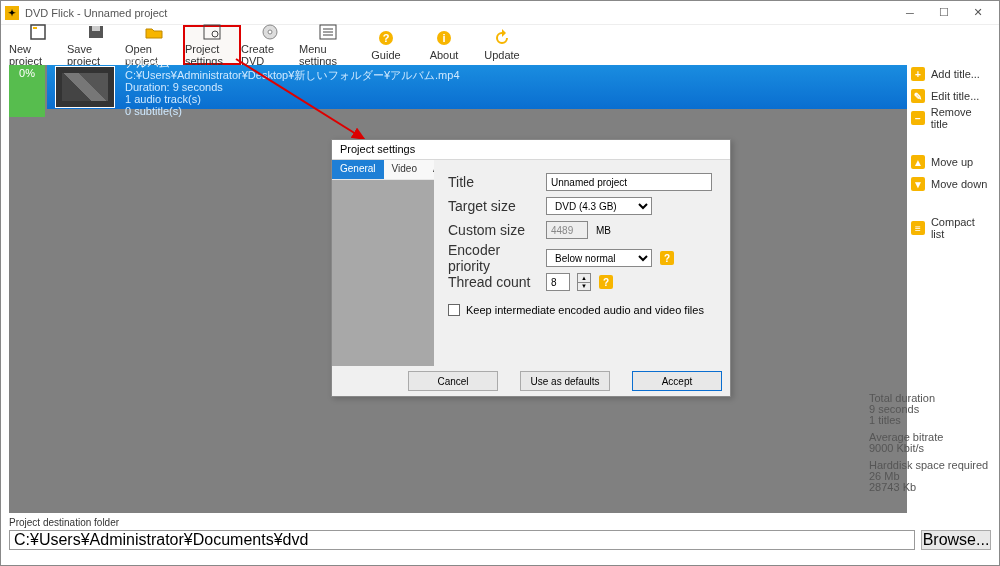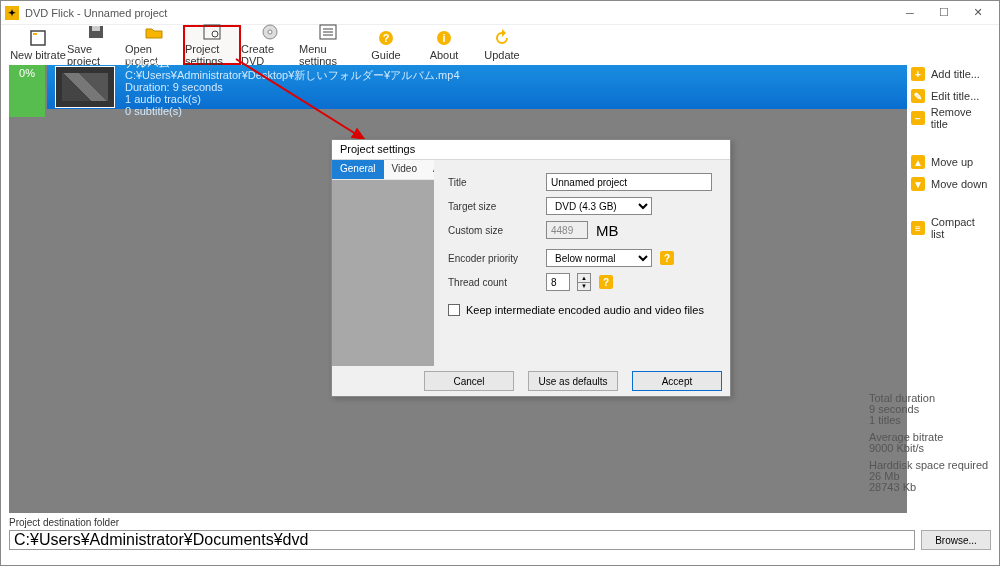--- a/index.html
+++ b/index.html
@@ -22,36 +22,36 @@
 .tinfo .tname{color:#fff}
 .sidebar{position:absolute;right:8px;top:64px;width:80px;display:flex;flex-direction:column;gap:4px}
 .sbtn{height:18px;display:flex;align-items:center;gap:6px;cursor:pointer;font-size:10px;color:#333}
 .sbtn .sic{width:14px;height:14px;background:#f7b500;border-radius:2px;display:flex;align-items:center;justify-content:center;color:#fff;font-size:10px;font-weight:bold}
 .sidebar .spacer{height:18px}
 .stats{position:absolute;right:10px;bottom:72px;width:120px;font-size:9px;color:#555;line-height:11px}
 .bottombar{position:absolute;left:8px;right:8px;bottom:8px;height:40px}
 .bblabel{font-size:10px;color:#333;margin-bottom:2px}
 .bbrow{display:flex;gap:6px}
 .bbrow input{flex:1;height:20px;border:1px solid #999;padding:0 4px;font-size:16px;background:#fff}
-.bbrow button{width:70px;height:20px;background:#e8e8e8;border:1px solid #aaa;font-size:10px;cursor:pointer}
+.bbrow button{width:70px;height:20px;background:#e8e8e8;border:1px solid #aaa;font-size:16px;cursor:pointer}
 .dialog{position:absolute;left:330px;top:138px;width:400px;height:258px;background:#f0f0f0;border:1px solid #888;box-shadow:2px 2px 6px rgba(0,0,0,.2)}
 .dtitle{height:20px;padding:3px 8px;font-size:11px;background:#fff;border-bottom:1px solid #d8d8d8}
 .dbody{position:absolute;top:20px;bottom:30px;left:0;right:0;display:flex}
 .tabs{width:102px;background:#a8a8a8;display:flex;flex-direction:row}
 .tab{height:20px;padding:3px 8px;font-size:10px;background:#f8f8f8;color:#333;cursor:pointer;border-bottom:1px solid #e8e8e8}
 .tab.active{background:#1e7fd6;color:#fff}
 .form{flex:1;padding:10px 14px;background:#f0f0f0}
 .frow{display:flex;align-items:center;height:24px;gap:8px}
-.flabel{width:90px;font-size:10px;color:#333}
+.flabel{width:90px;font-size:14px;color:#333}
 .form input[type=text],.form select{height:18px;border:1px solid #888;padding:0 4px;font-size:10px;background:#fff}
 .form input.dis{background:#eee;color:#888}
 .help{width:14px;height:14px;background:#f7b500;border-radius:2px;color:#fff;display:flex;align-items:center;justify-content:center;font-size:10px;font-weight:bold}
 .chk{display:flex;align-items:center;gap:6px;margin-top:10px;font-size:10px}
 .chk .box{width:12px;height:12px;border:1px solid #666;background:#fff}
-.dfoot{position:absolute;bottom:0;left:0;right:0;height:30px;display:flex;justify-content:flex-end;align-items:center;gap:14px;padding:0 8px}
+.dfoot{position:absolute;bottom:0;left:0;right:0;height:30px;display:flex;justify-content:flex-end;align-items:center;gap:22px;padding:0 8px}
 .dbtn{width:90px;height:20px;background:#e8e8e8;border:1px solid #aaa;font-size:10px;cursor:pointer}
 .dbtn.primary{border:1.5px solid #0a6ed0}
 .arrow{position:absolute;left:233px;top:56px;width:140px;height:90px;pointer-events:none}
 svg.isvg{width:20px;height:18px}
 .spinner{display:inline-flex;flex-direction:column;border:1px solid #888;height:18px;width:14px;margin-left:-1px}
 .spinner div{flex:1;display:flex;align-items:center;justify-content:center;font-size:6px;border-bottom:1px solid #888;background:#eee}
 .spinner div:last-child{border:none}
 </style>
 </head>
 <body>
@@ -67,21 +67,21 @@
 </div>
 
 <div class="toolbar">
   <div class="tbtn">
       <span class="ticon">
         <svg class="isvg" viewBox="0 0 20 18">
           <rect x="3" y="2" width="14" height="14" fill="none" stroke="#444" stroke-width="1.5"></rect>
           <rect x="5" y="4" width="4" height="2" fill="#f7b500"></rect>
         </svg>
       </span>
-      <span>New bitrate</span>
+      <span>New project</span>
     </div>
   <div class="tbtn">
       <span class="ticon">
         <svg class="isvg" viewBox="0 0 20 18">
           <rect x="3" y="3" width="14" height="12" fill="#555"></rect>
           <rect x="6" y="3" width="8" height="5" fill="#ccc"></rect>
         </svg>
       </span>
       <span>Save project</span>
     </div>
@@ -240,21 +240,21 @@
         <span class="flabel">Title</span>
         <input type="text" style="width: 166px;" value="Unnamed project">
       </div>
       <div class="frow">
         <span class="flabel">Target size</span>
         <select style="width:106px"><option>DVD (4.3 GB)</option></select>
       </div>
       <div class="frow">
         <span class="flabel">Custom size</span>
         <input type="text" class="dis" style="width: 42px;" disabled="" value="4489">
-        <span style="font-size:15px">MB</span>
+        <span style="font-size:10px">MB</span>
       </div>
       <div class="frow" style="margin-top:4px">
         <span class="flabel">Encoder priority</span>
         <select style="width:106px"><option>Below normal</option></select>
         <span class="help">?</span>
       </div>
       <div class="frow">
         <span class="flabel">Thread count</span>
         <input type="text" style="width: 24px;" value="8">
         <span class="spinner">

